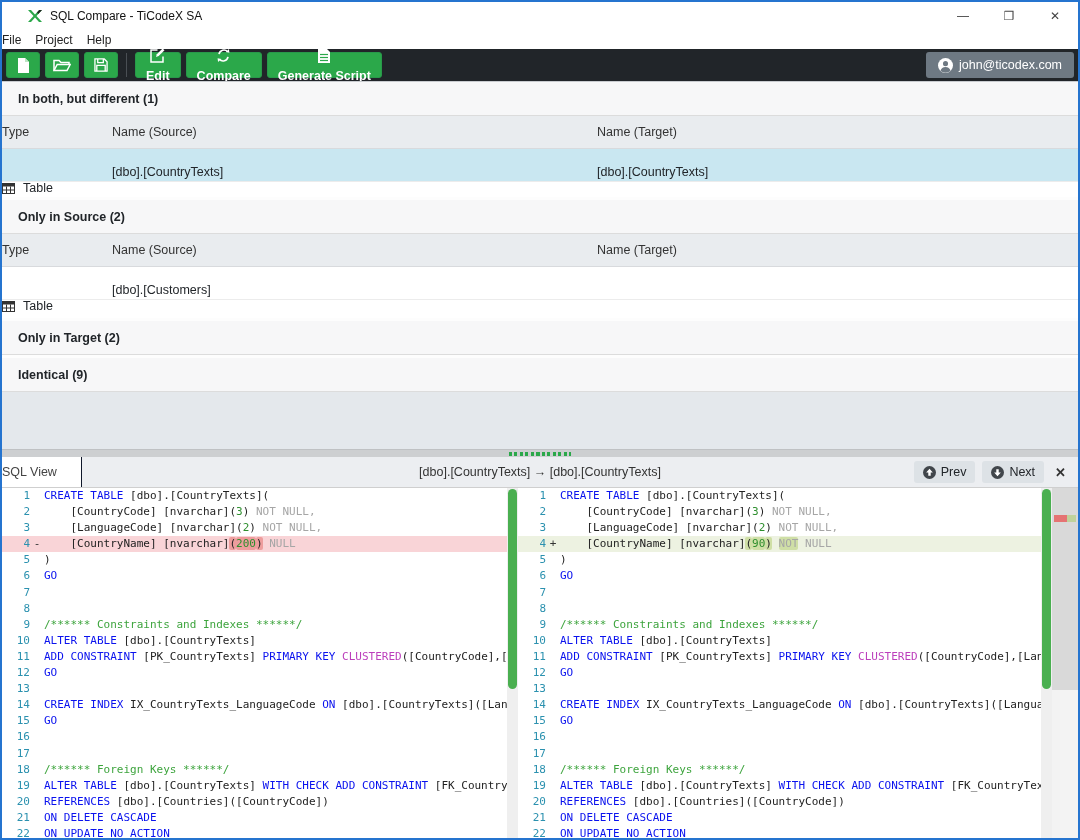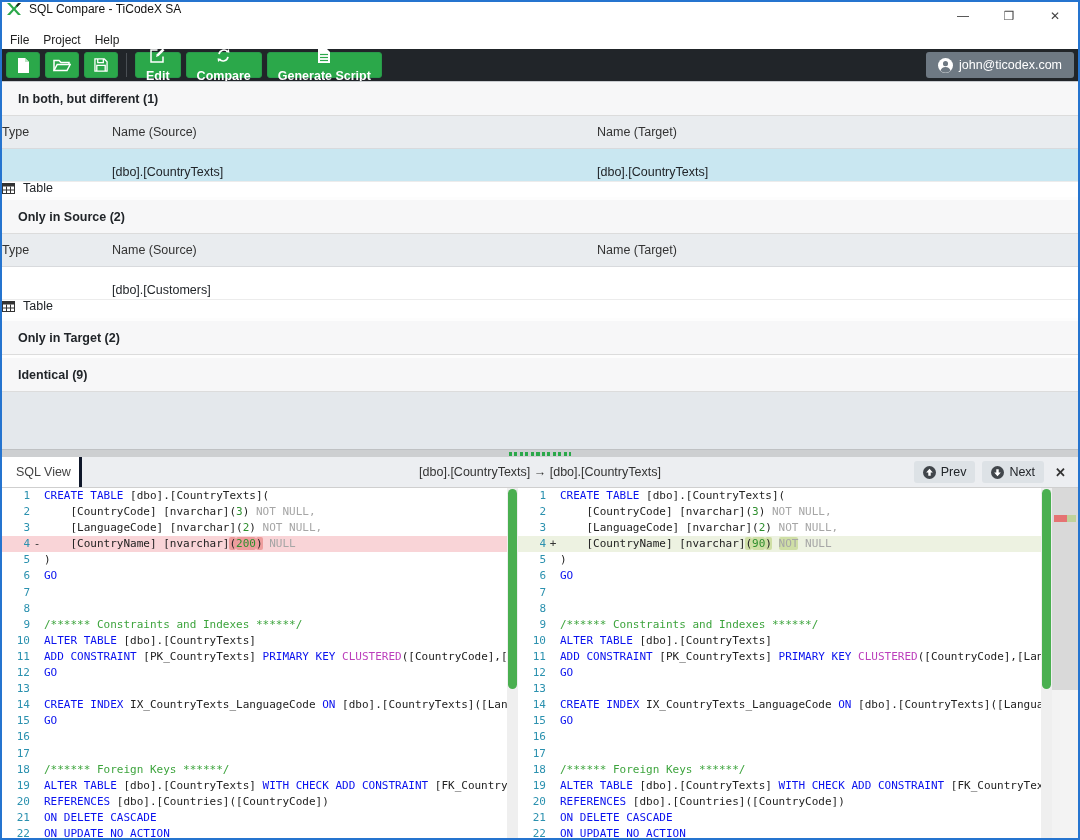--- a/index.html
+++ b/index.html
@@ -3,28 +3,28 @@
 <meta charset="utf-8">
 <style>
   * { box-sizing: border-box; margin: 0; padding: 0; }
   html,body { width:1080px; height:840px; overflow:hidden; }
   body { font-family:"Liberation Sans", sans-serif; }
 
   .window { width:1080px; height:840px; border:2px solid #2574cf; background:#fff;
             display:flex; flex-direction:column; }
 
   
-  .titlebar { height:28px; flex:none; display:flex; padding-left:4px; gap:7px; background:#fff; }
+  .titlebar { height:28px; flex:none; display:flex; align-items:center; padding-left:25px; gap:7px; background:#fff; }
   .titlebar .title { font-size:12px; color:#111; }
   .wincontrols { margin-left:auto; display:flex; height:100%; }
   .wincontrols .wbtn { width:46px; height:100%; display:flex; align-items:center; justify-content:center;
                        font-size:12px; color:#444; cursor:default; }
 
   
-  .menubar { height:19px; flex:none; display:flex; align-items:center; padding-left:8px; gap:14px; background:#fff; }
+  .menubar { height:19px; flex:none; display:flex; align-items:center; padding-left:0; gap:14px; background:#fff; }
   .menubar .mitem { font-size:12px; color:#222; }
 
   
   .toolbar { height:32px; flex:none; background:#212529; display:flex; align-items:center; padding:0 4px; gap:5px; }
   .tbtn { height:26px; background:#2ba84a; border:1px solid #28994a; border-radius:3px; color:#fff;
           display:flex; align-items:center; justify-content:center; gap:6px; padding:0 10px;
           font-size:12.5px; font-weight:700;flex-direction:column; }
   .tbtn.icononly { width:34px; padding:0; }
   .tsep { width:1px; height:24px; background:#4a4f54; margin:0 3px; }
   .userbtn { margin-left:auto; height:26px; background:#6e7983; border-radius:3px; color:#fff;
@@ -44,22 +44,22 @@
   .bluefiller { flex:1; background:#e4e8ec; }
 
   
   .splitter { height:8px; flex:none; background:#cdcfd1; border-top:1px solid #bfc1c3; position:relative; }
   .splitdots { position:absolute; left:50%; top:2px; transform:translateX(-50%); width:62px; height:4px;
                background:repeating-linear-gradient(90deg,#2ba84a 0 3px,transparent 3px 5.5px); }
 
   
   .tabbar { height:31px; flex:none; background:#eceef1; border-bottom:1px solid #cfcfcf; display:flex;
             align-items:stretch; position:relative; }
-  .tab { width:80px; background:#fff; border-right:3px solid #0f172a; display:flex; align-items:center;
-         padding-left:14px; font-size:12.5px; color:#444; }
+  .tab { width:80px; background:#fff; border-right:1px solid #0f172a; display:flex; align-items:center;
+         font-size:12.5px; color:#444; }
   .paneltitle { position:absolute; left:0; right:0; top:0; bottom:0; display:flex; align-items:center;
                 justify-content:center; font-size:12.5px; color:#333; pointer-events:none; }
   .navbtns { margin-left:auto; display:flex; align-items:center; gap:7px; padding-right:8px; }
   .navbtn { height:22px; background:#dde2e6; border-radius:3px; display:flex; align-items:center; gap:5px;
             padding:8px 9px; font-size:12.5px; color:#212529; }
   .closex { font-size:13px; color:#333; font-weight:700; padding:0 4px; }
 
   
   .editors { flex:1; display:flex; background:#fff; overflow:hidden; }
   .pane { display:flex; overflow:hidden; }

